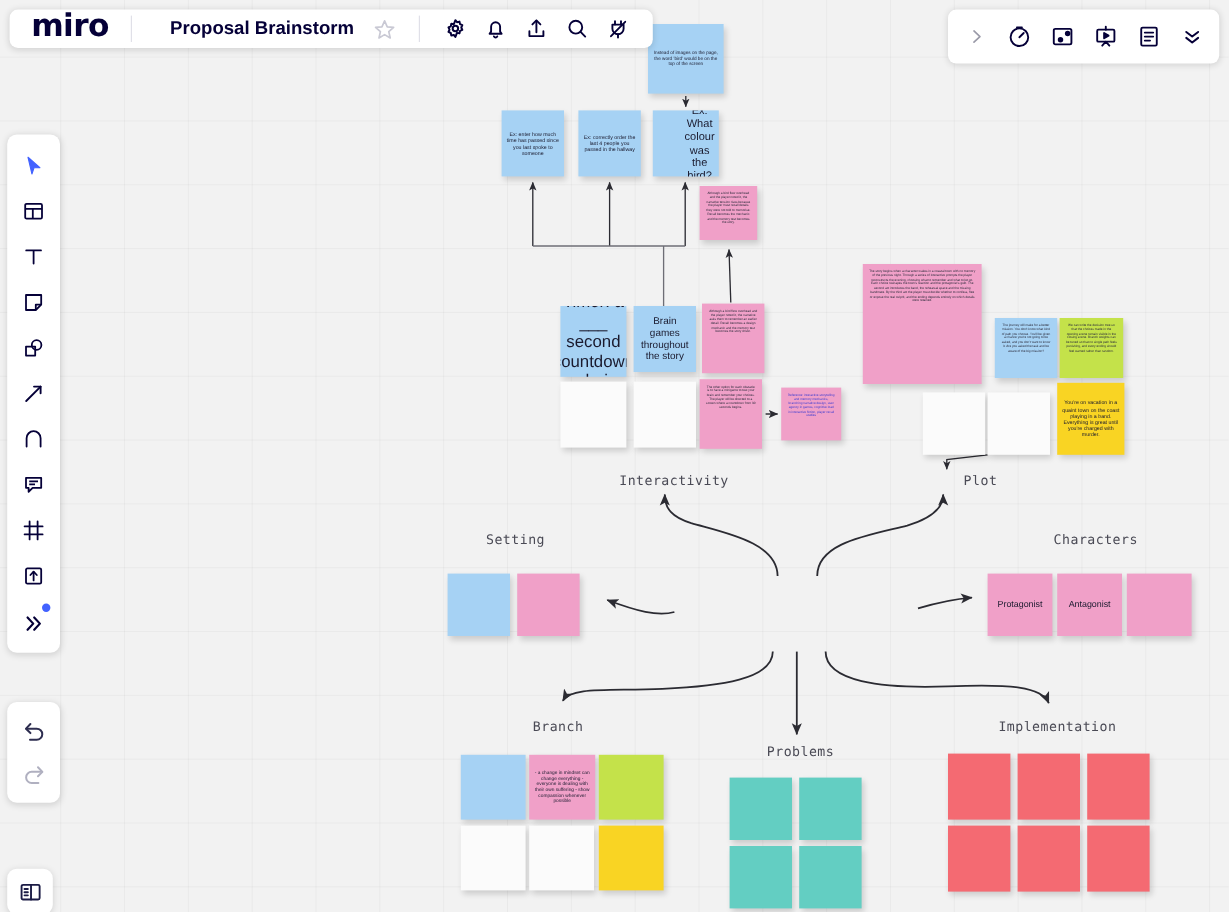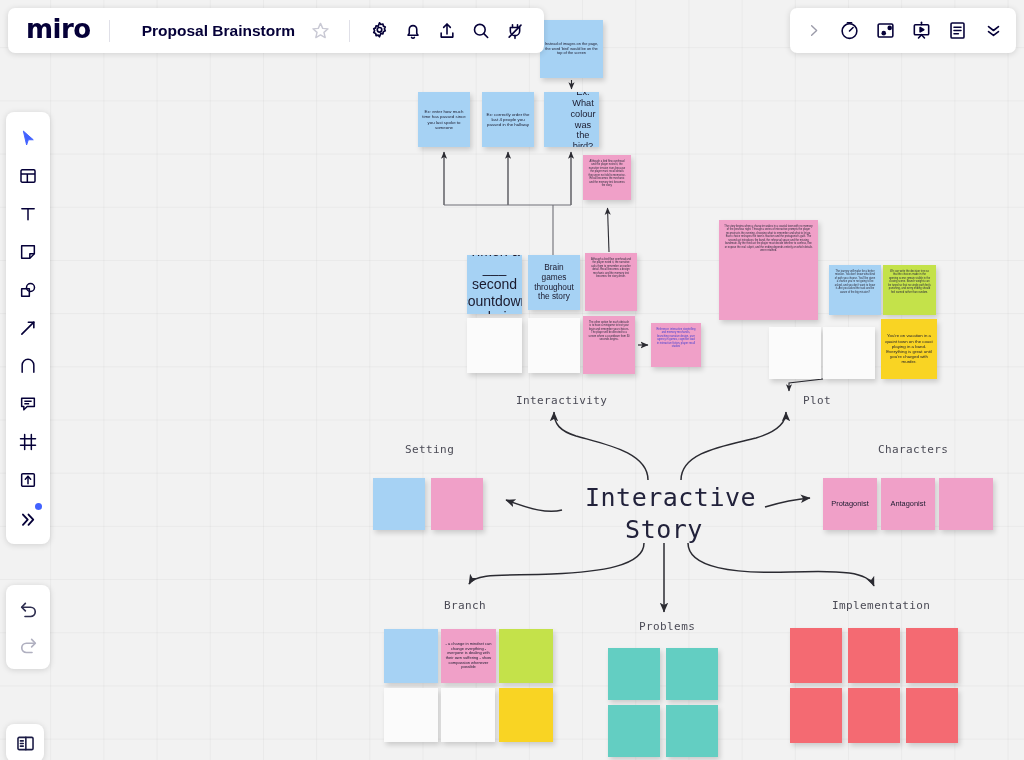--- a/index.html
+++ b/index.html
@@ -79,21 +79,21 @@
     color: #22223b;
     line-height: 1.28;
     text-align: center;
     white-space: pre-line;
     letter-spacing: 0.5px;
   }
 
   
   #topbar {
     position: absolute; left: 8px; top: 8px;
-    height: 45px;
+    height: 32px;
     background: #fff;
     border-radius: 7px;
     box-shadow: 0 1px 6px rgba(0,0,0,0.14);
     display: flex; align-items: center;
     padding: 0 12px;
     z-index: 10;
   }
   #logo {
     font-family: "DejaVu Sans", sans-serif;
     font-weight: 700;
@@ -215,22 +215,20 @@
 
     <path d="M765,507 C785,501 797,499 810,498" stroke="#2b2b32" stroke-width="1.5" fill="none" marker-end="url(#arrow)"></path>
 
     <path d="M644,543 C644,566 600,572 552,574 C508,576 476,572 469,584" stroke="#2b2b32" stroke-width="1.5" fill="none" marker-end="url(#arrow)"></path>
 
     <path d="M664,543 L664,612" stroke="#2b2b32" stroke-width="1.5" fill="none" marker-end="url(#arrow)"></path>
 
     <path d="M688,543 C688,568 734,574 790,572 C842,570 868,572 874,586" stroke="#2b2b32" stroke-width="1.5" fill="none" marker-end="url(#arrow)"></path>
   </svg>
 
-  <div id="center-title" style="left:585px; top:482px; width:158px;">Interactive
-Story</div>
 
   <div class="branch-label" style="left:516px; top:394px;">Interactivity</div>
   <div class="branch-label" style="left:803px; top:394px;">Plot</div>
   <div class="branch-label" style="left:405px; top:443px;">Setting</div>
   <div class="branch-label" style="left:878px; top:443px;">Characters</div>
   <div class="branch-label" style="left:444px; top:599px;">Branch</div>
   <div class="branch-label" style="left:639px; top:620px;text-align:right;">Problems</div>
   <div class="branch-label" style="left:832px; top:599px;">Implementation</div>
 
   <div id="notes-root">

